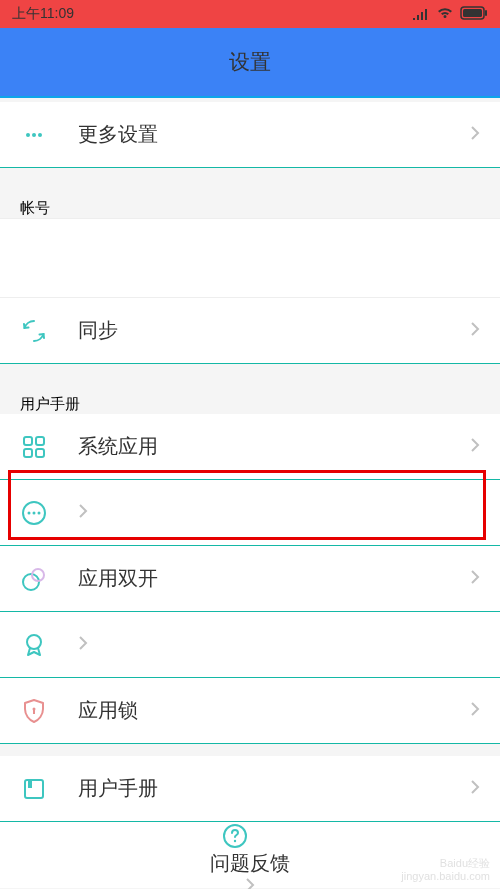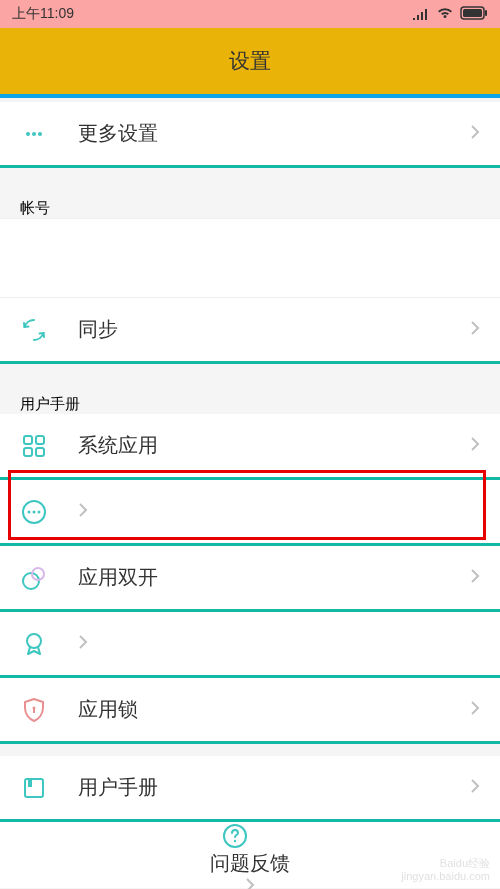--- a/index.html
+++ b/index.html
@@ -1,22 +1,22 @@
 <!DOCTYPE html>
 <html><head>
   <meta charset="utf-8">
   <style>
     * { margin: 0; padding: 0; box-sizing: border-box; }
     body { width: 500px; height: 889px; background: #f5f5f5; font-family: -apple-system, "Helvetica Neue", Arial, sans-serif; overflow: hidden; position: relative; }
-    .status-bar { height: 28px; background: #fca5a5; display: flex; align-items: center; justify-content: space-between; padding: 6px 12px; font-size: 14px; color: #333; }
+    .status-bar { height: 28px; background: #ef4444; display: flex; align-items: center; justify-content: space-between; padding: 6px 12px; font-size: 14px; color: #333; }
     .status-left { font-size: 14px; }
     .status-right { display: flex; align-items: center; gap: 6px; }
-    .header { height: 70px; background: #eab308; display: flex; align-items: center; justify-content: center; border-bottom: 4px solid #0ea5e9; }
+    .header { height: 70px; background: #3b82f6; display: flex; align-items: center; justify-content: center; border-bottom: 2px solid #0ea5e9; }
     .header-title { font-size: 21px; color: #333; font-weight: 500; }
-    .list-item { height: 66px; background: #fff; display: flex; align-items: center; padding: 0 20px; border-bottom: 3px solid #14b8a6; position: relative; }
+    .list-item { height: 66px; background: #fff; display: flex; align-items: center; padding: 0 20px; border-bottom: 1px solid #14b8a6; position: relative; }
     .list-item:last-child { border-bottom: none; }
     .list-icon { width: 28px; height: 28px; display: flex; align-items: center; justify-content: center; margin-right: 30px; flex-shrink: 0; }
     .list-label { font-size: 20px; color: #333; flex: 1; }
     .chevron { color: #c0c0c0; }
     .section-header { height: 50px; display: flex; align-items: flex-end; padding: 0 20px; font-size: 15px; color: #000000; background: transparent; }
     .gap { height: 12px; background: #f5f5f5; }
     .gap-small { height: 4px; background: #f5f5f5; }
     .account-placeholder { height: 80px; background: #fff; border-bottom: 1px solid #eee; border-top: 1px solid #eee; }
     .highlight-box { position: absolute; border: 3px solid #e60000; pointer-events: none; z-index: 100; }
     .watermark { position: absolute; bottom: 6px; right: 10px; font-size: 11px; color: #ccc; opacity: 0.6; text-align: right; line-height: 1.2; margin-left: 37px; }

